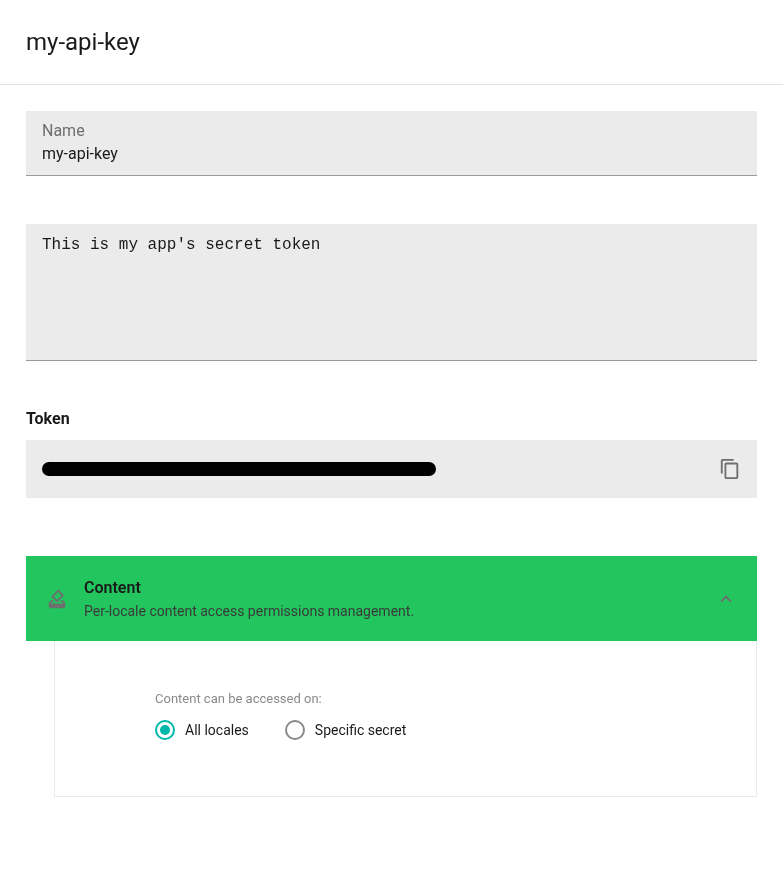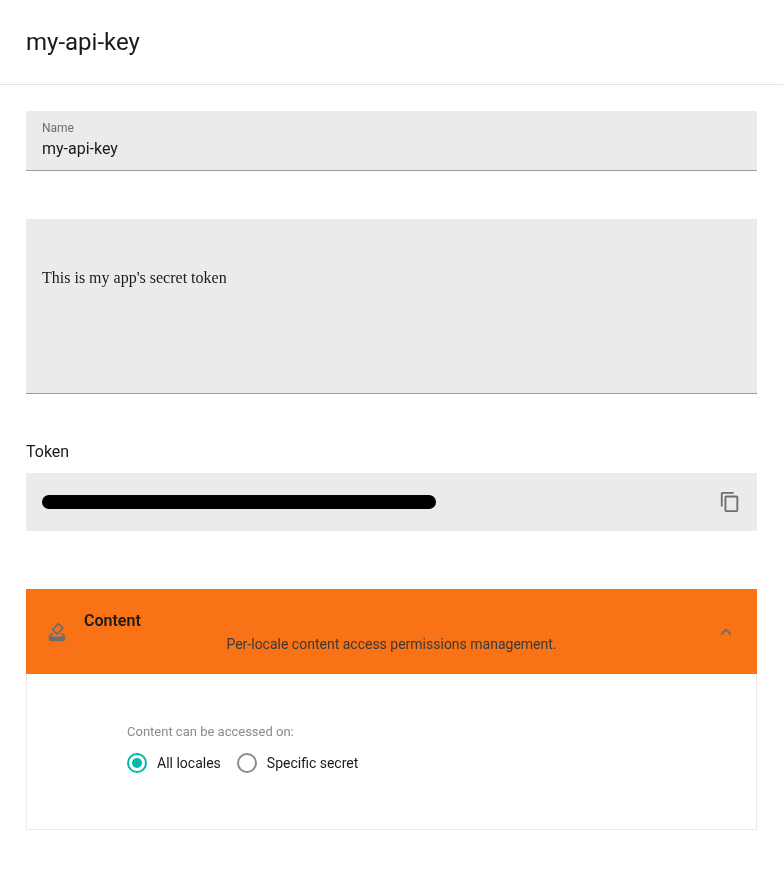--- a/index.html
+++ b/index.html
@@ -25,51 +25,51 @@
     .content {
       padding: 26px;
     }
     .field-group {
       background: #ebebeb;
       border-bottom: 1px solid #9a9a9a;
       padding: 10px 16px 12px 16px;
       margin-bottom: 48px;
     }
     .field-label {
-      font-size: 12px;
+      font-size: 16px;
       color: #6e6e6e;
       margin-bottom: 4px;
       display: block;
     }
     .field-input {
       background: transparent;
       border: none;
       outline: none;
       font-size: 16px;
       color: #1a1a1a;
       width: 100%;
       font-family: inherit;
     }
     .field-textarea {
       background: transparent;
       border: none;
       outline: none;
       font-size: 16px;
       color: #1a1a1a;
       width: 100%;
-      font-family: Liberation Serif, serif;
+      font-family: Liberation Mono, monospace;
       resize: none;
       height: 110px;
       line-height: 1.4;
-      margin-top: 38px;
     }
     .section-label {
       font-size: 16px;
       color: #1a1a1a;
       margin-bottom: 12px;
+      font-weight: bold;
     }
     .token-box {
       background: #ebebeb;
       padding: 18px 16px;
       display: flex;
       align-items: center;
       justify-content: space-between;
       margin-bottom: 58px;
     }
     .token-bar {
@@ -81,21 +81,21 @@
     .copy-icon {
       cursor: pointer;
       color: #6e6e6e;
       display: flex;
       align-items: center;
     }
     .permissions-section {
       margin-top: 0;
     }
     .accordion-header {
-      background: #f97316;
+      background: #22c55e;
       padding: 22px 20px;
       display: flex;
       align-items: center;
       gap: 16px;
     }
     .accordion-icon-left {
       color: #6e6e6e;
       display: flex;
       align-items: center;
     }
@@ -104,40 +104,40 @@
     }
     .accordion-title {
       font-size: 16px;
       font-weight: 600;
       color: #1a1a1a;
       margin-bottom: 6px;
     }
     .accordion-subtitle {
       font-size: 14px;
       color: #3a3a3a;
-      text-align: center;
     }
     .chevron {
       color: #6e6e6e;
       display: flex;
       align-items: center;
     }
     .accordion-body {
       padding: 50px 20px 56px 100px;
       border: 1px solid #ebebeb;
       border-top: none;
+      margin-left: 28px;
     }
     .access-label {
       font-size: 13px;
       color: #8a8a8a;
       margin-bottom: 14px;
     }
     .radio-row {
       display: flex;
-      gap: 16px;
+      gap: 36px;
     }
     .radio-option {
       display: flex;
       align-items: center;
       gap: 10px;
       cursor: pointer;
     }
     .radio-outer {
       width: 20px;
       height: 20px;

